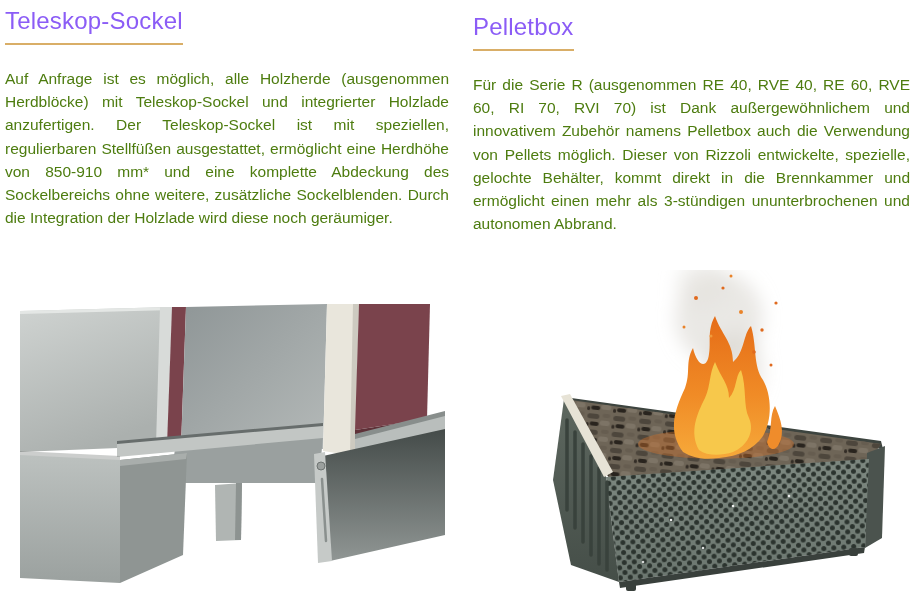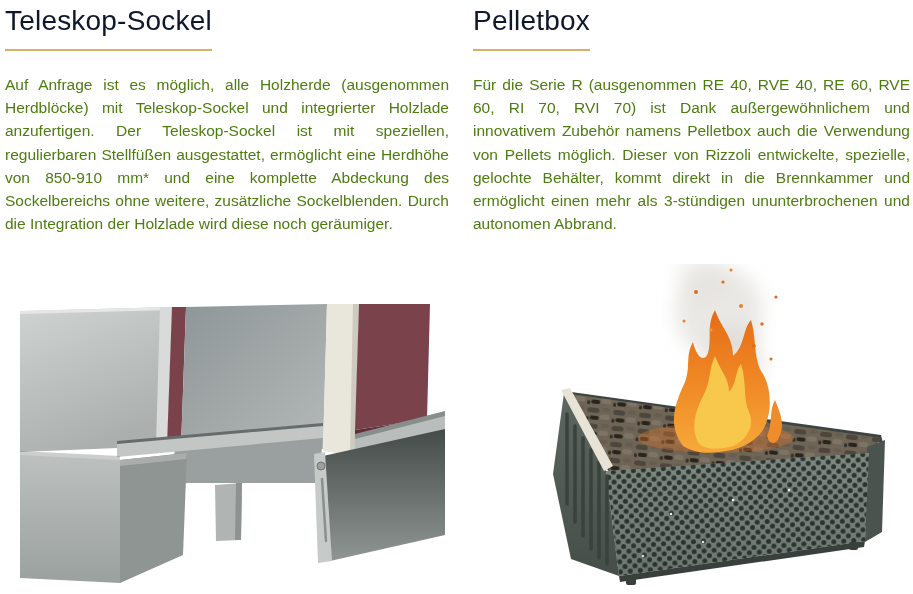--- a/index.html
+++ b/index.html
@@ -14,30 +14,30 @@
     width:913px; height:594px;
     padding:6px 3px 0 5px;
     display:flex;
     gap:24px;
   }
   .col {
     position:relative;
     flex:0 0 auto;
   }
   .col-left  { width:444px; }
-  .col-right { width:437px; }
+  .col-right { width:437px;margin-top:6px; }
   .section-heading {
     display:inline-block;
     margin:0;
-    font-size:28px;
+    font-size:24px;
     font-weight:500;
     letter-spacing:0.2px;
-    color:#0f172a;
+    color:#8b5cf6;
     line-height:30px;
-    padding-bottom:13px;
+    padding-bottom:7px;
     border-bottom:2px solid #d9ae67;
   }
   .section-paragraph {
     margin:22px 0 0 0;
     font-size:15.5px;
     line-height:23.2px;
     color:#4d7c0f;
     text-align:justify;
   }
   .image-wrap {

